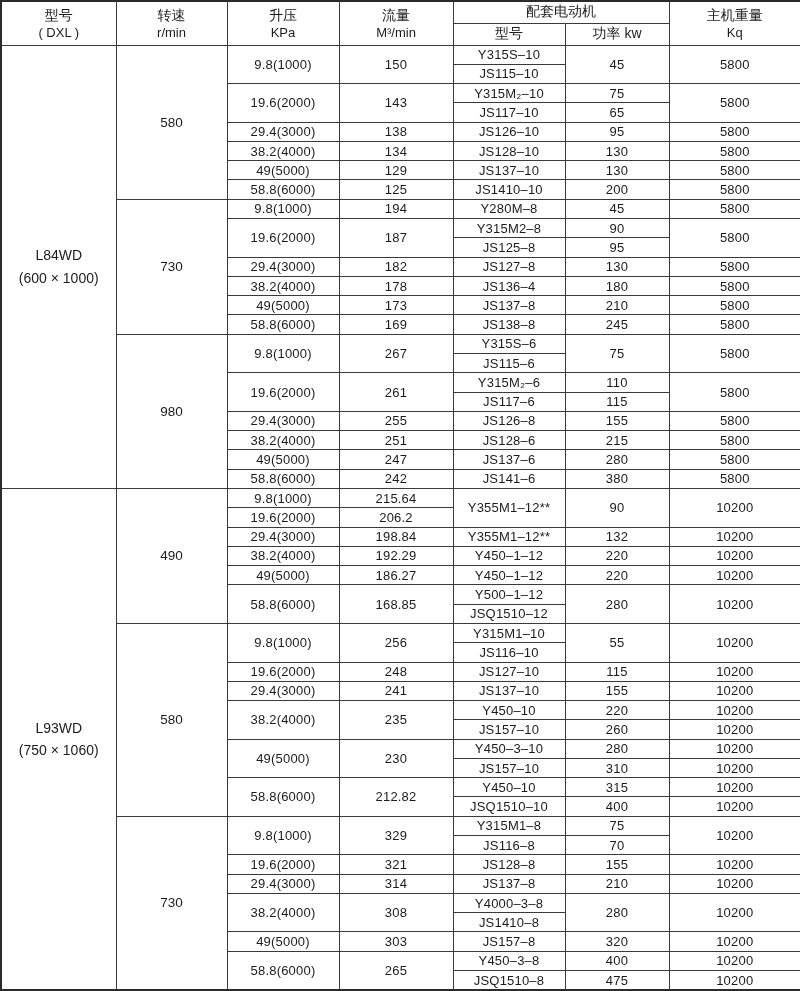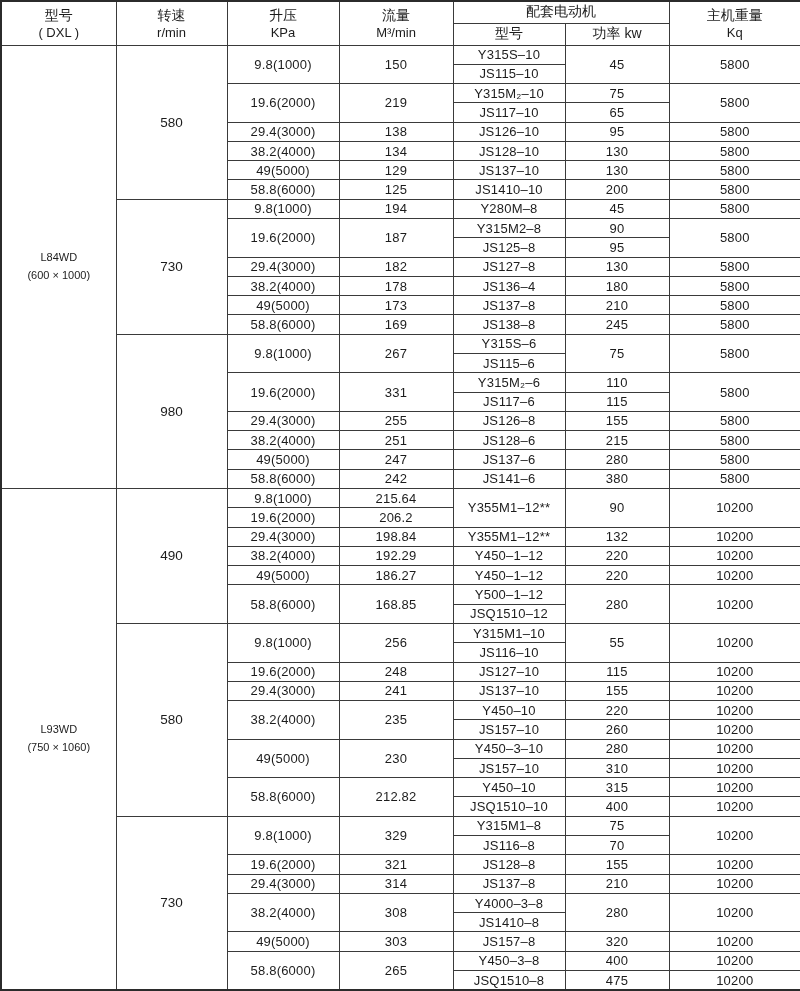--- a/index.html
+++ b/index.html
@@ -31,21 +31,21 @@
     font-weight: 400;
     overflow: hidden;
   }
   thead th { font-size: 14px; }
   thead tr { height: 22px; }
   .hline2 { font-size: 13px; }
   tbody tr { height: 19px; }
   td.model {
     white-space: pre-line;
     line-height: 1.6;
-    font-size: 11px;
+    font-size: 14px;
   }
   td.speed { font-size: 13.5px; margin-top: 36px; }
   td.motor, td.pres, td.flow, td.power, td.weight { letter-spacing: 0.2px; }
 </style>
 </head>
 <body>
 
 <div class="page">
   <table>
     <colgroup>
@@ -95,21 +95,21 @@
           <td rowspan="2" class="flow">150</td>
           <td class="motor">Y315S–10</td>
           <td rowspan="2" class="power">45</td>
           <td rowspan="2" class="weight">5800</td>
         </tr>
         <tr>
           <td class="motor">JS115–10</td>
         </tr>
         <tr>
           <td rowspan="2" class="pres">19.6(2000)</td>
-          <td rowspan="2" class="flow">219</td>
+          <td rowspan="2" class="flow">143</td>
           <td class="motor">Y315M₂–10</td>
           <td class="power">75</td>
           <td rowspan="2" class="weight">5800</td>
         </tr>
         <tr>
           <td class="motor">JS117–10</td>
           <td class="power">65</td>
         </tr>
         <tr>
           <td class="pres">29.4(3000)</td>
@@ -192,21 +192,21 @@
           <td rowspan="2" class="flow">267</td>
           <td class="motor">Y315S–6</td>
           <td rowspan="2" class="power">75</td>
           <td rowspan="2" class="weight">5800</td>
         </tr>
         <tr>
           <td class="motor">JS115–6</td>
         </tr>
         <tr>
           <td rowspan="2" class="pres">19.6(2000)</td>
-          <td rowspan="2" class="flow">331</td>
+          <td rowspan="2" class="flow">261</td>
           <td class="motor">Y315M₂–6</td>
           <td class="power">110</td>
           <td rowspan="2" class="weight">5800</td>
         </tr>
         <tr>
           <td class="motor">JS117–6</td>
           <td class="power">115</td>
         </tr>
         <tr>
           <td class="pres">29.4(3000)</td>

